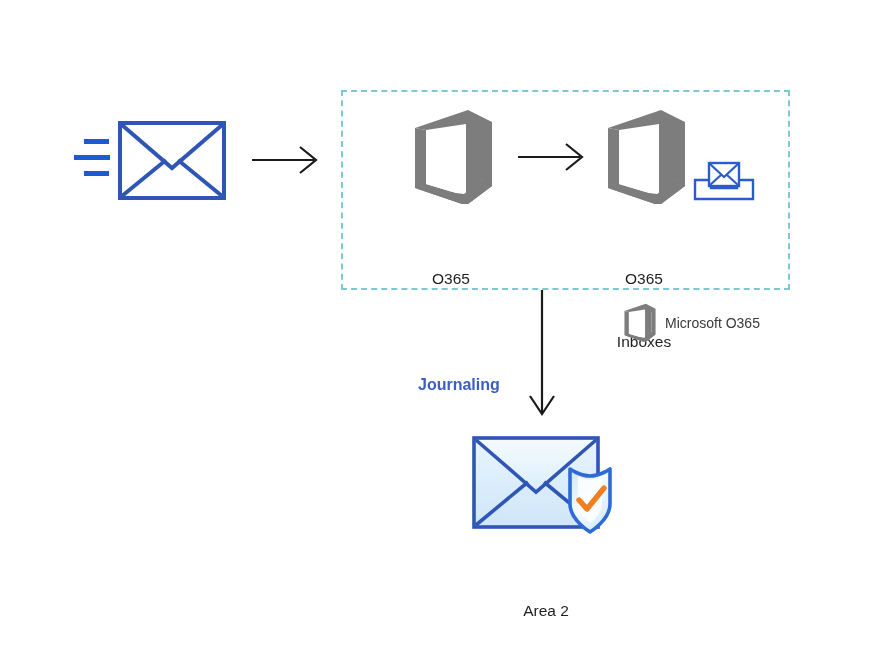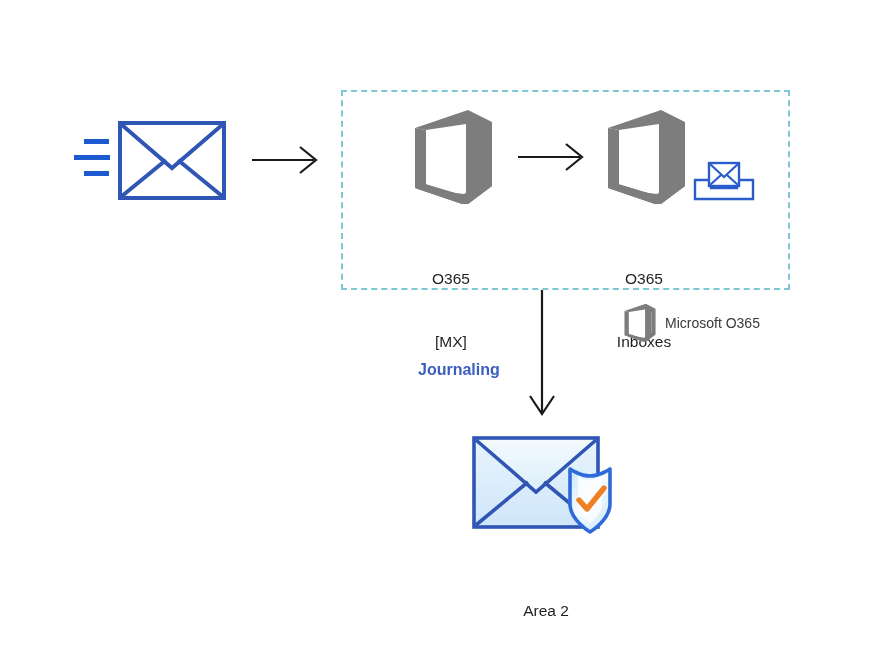--- a/index.html
+++ b/index.html
@@ -99,21 +99,20 @@
       <path d="M 22 22 L 62 16 L 62 88 L 22 76 Z" fill="#ffffff"></path>
 
       <path d="M 62 16 L 78 22 L 78 72 L 62 88 Z" fill="#7d7d7d"></path>
 
       <path d="M 11 80 L 58 96 L 64 96 L 88 78 L 78 74 L 60 86 Z" fill="#7d7d7d"></path>
     </svg>
   </div>
 
   <div class="caption" style="left:371px; top:226px; width:160px;">
     <span class="caption-line">O365</span>
-    <span class="caption-line">[MX]</span>
   </div>
 
   <div class="node" style="left:518px; top:142px; width:72px; height:30px;">
     <svg width="72" height="30" viewBox="0 0 72 30">
       <line x1="0" y1="15" x2="62" y2="15" stroke="#1a1a1a" stroke-width="2.2"></line>
       <polyline points="48,2 64,15 48,28" fill="none" stroke="#1a1a1a" stroke-width="2.2" stroke-linecap="butt" stroke-linejoin="miter"></polyline>
     </svg>
   </div>
 
   <div class="node" style="left:597px; top:108px; width:94px; height:104px;">
@@ -154,21 +153,21 @@
   </div>
   <div class="ms-o365-label" style="left:665px; top:315px;">Microsoft O365</div>
 
   <div class="node" style="left:522px; top:290px; width:40px; height:132px;">
     <svg width="40" height="132" viewBox="0 0 40 132">
       <line x1="20" y1="0" x2="20" y2="122" stroke="#1a1a1a" stroke-width="2.2"></line>
       <polyline points="8,106 20,124 32,106" fill="none" stroke="#1a1a1a" stroke-width="2.2" stroke-linecap="butt" stroke-linejoin="miter"></polyline>
     </svg>
   </div>
 
-  <div class="journaling-label" style="left:418px; top:361px;">Journaling</div>
+  <div class="journaling-label" style="left:418px; top:376px;">Journaling</div>
 
   <div class="node" style="left:466px; top:430px; width:164px; height:116px;">
     <svg width="164" height="116" viewBox="0 0 164 116">
       <defs>
         <linearGradient id="envGrad" x1="0" y1="0" x2="0" y2="1">
           <stop offset="0%" stop-color="#e8f4fd"></stop>
           <stop offset="100%" stop-color="#cfe6f9"></stop>
         </linearGradient>
         <linearGradient id="flapGrad" x1="0" y1="0" x2="0" y2="1">
           <stop offset="0%" stop-color="#f4fafe"></stop>

